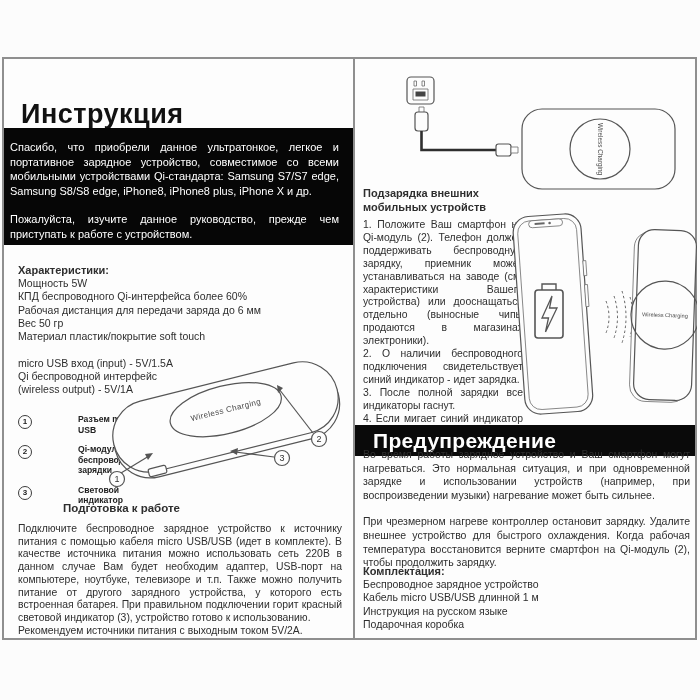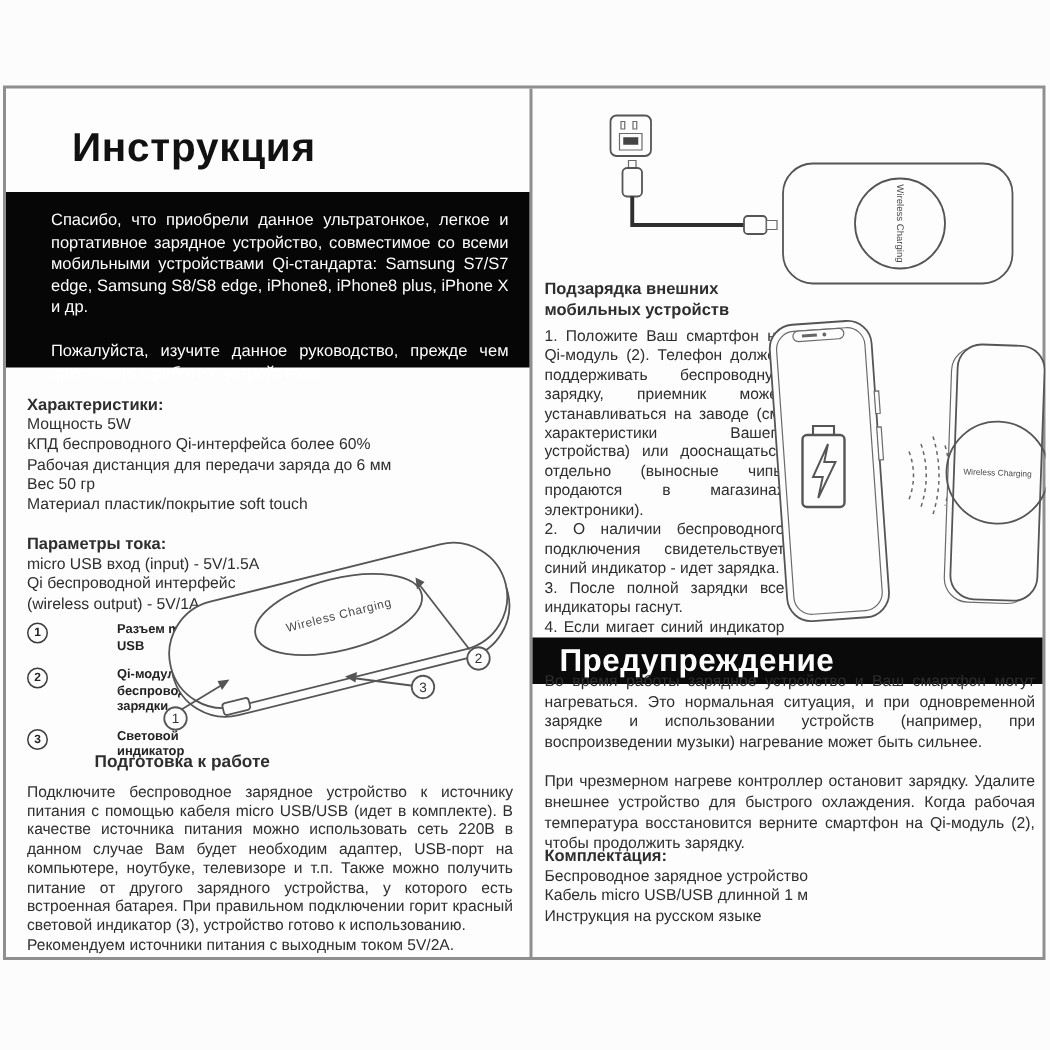--- a/index.html
+++ b/index.html
@@ -11,27 +11,27 @@
   .page{position:relative;width:700px;height:700px;overflow:hidden;background:#fcfcfc;}
   .doc{
     position:absolute;left:2px;top:57px;width:691px;height:579px;
     border:2px solid #8f8f8f;background:#fdfdfd;display:flex;
   }
   .col{position:relative;height:100%;}
   .col-left{width:349px;border-right:2px solid #8f8f8f;}
   .col-right{flex:1;}
 
   .title{
-    position:absolute;left:17px;top:24px;
-    font-size:27px;font-weight:bold;letter-spacing:.5px;color:#111;margin-left:27px;
+    position:absolute;left:17px;top:40px;
+    font-size:27px;font-weight:bold;letter-spacing:.5px;color:#111;
   }
   .intro{
     position:absolute;left:0;top:69px;width:349px;height:117px;
     background:#060606;color:#fff;box-sizing:border-box;
-    padding:12px 14px 0 30px;font-size:11px;line-height:14.6px;text-align:justify;
+    padding:12px 14px 0 6px;font-size:11px;line-height:14.6px;text-align:justify;
   }
   .intro p{margin:0;}
   .intro p + p{margin-top:14px;}
 
   .block{position:absolute;font-size:10.5px;line-height:13.2px;}
   .block .h{font-weight:bold;font-size:11px;}
   .chars{left:14px;top:205px;width:325px;}
   .params{left:14px;top:298px;width:200px;}
 
   .legend{position:absolute;left:14px;top:355px;width:130px;}
@@ -90,21 +90,20 @@
       <div class="block chars">
         <div class="h">Характеристики:</div>
         <div>Мощность 5W</div>
         <div>КПД беспроводного Qi-интерфейса более 60%</div>
         <div>Рабочая дистанция для передачи заряда до 6 мм</div>
         <div>Вес 50 гр</div>
         <div>Материал пластик/покрытие soft touch</div>
       </div>
 
       <div class="block params">
-        <div class="h">Параметры тока:</div>
         <div>micro USB вход (input) - 5V/1.5A</div>
         <div>Qi беспроводной интерфейс</div>
         <div>(wireless output) - 5V/1A</div>
       </div>
 
       <div class="legend">
         <div class="legend-item">
           <span class="cnum">1</span>
           <span class="clabel">Разъем micro USB</span>
         </div>
@@ -213,17 +212,18 @@
       <div class="warning">
         <p>Во время работы зарядное устройство и Ваш смартфон могут нагреваться. Это нормальная ситуация, и при одновременной зарядке и использовании устройств (например, при воспроизведении музыки) нагревание может быть сильнее.</p>
         <p>При чрезмерном нагреве контроллер остановит зарядку. Удалите внешнее устройство для быстрого охлаждения. Когда рабочая температура восстановится верните смартфон на Qi-модуль (2), чтобы продолжить зарядку.</p>
       </div>
 
       <div class="block package">
         <div class="h">Комплектация:</div>
         <div>Беспроводное зарядное устройство</div>
         <div>Кабель micro USB/USB длинной 1 м</div>
         <div>Инструкция на русском языке</div>
+        <div>Подарочная коробка</div>
       </div>
 
     </div>
   </div>
 </div>
 
 </body></html>

